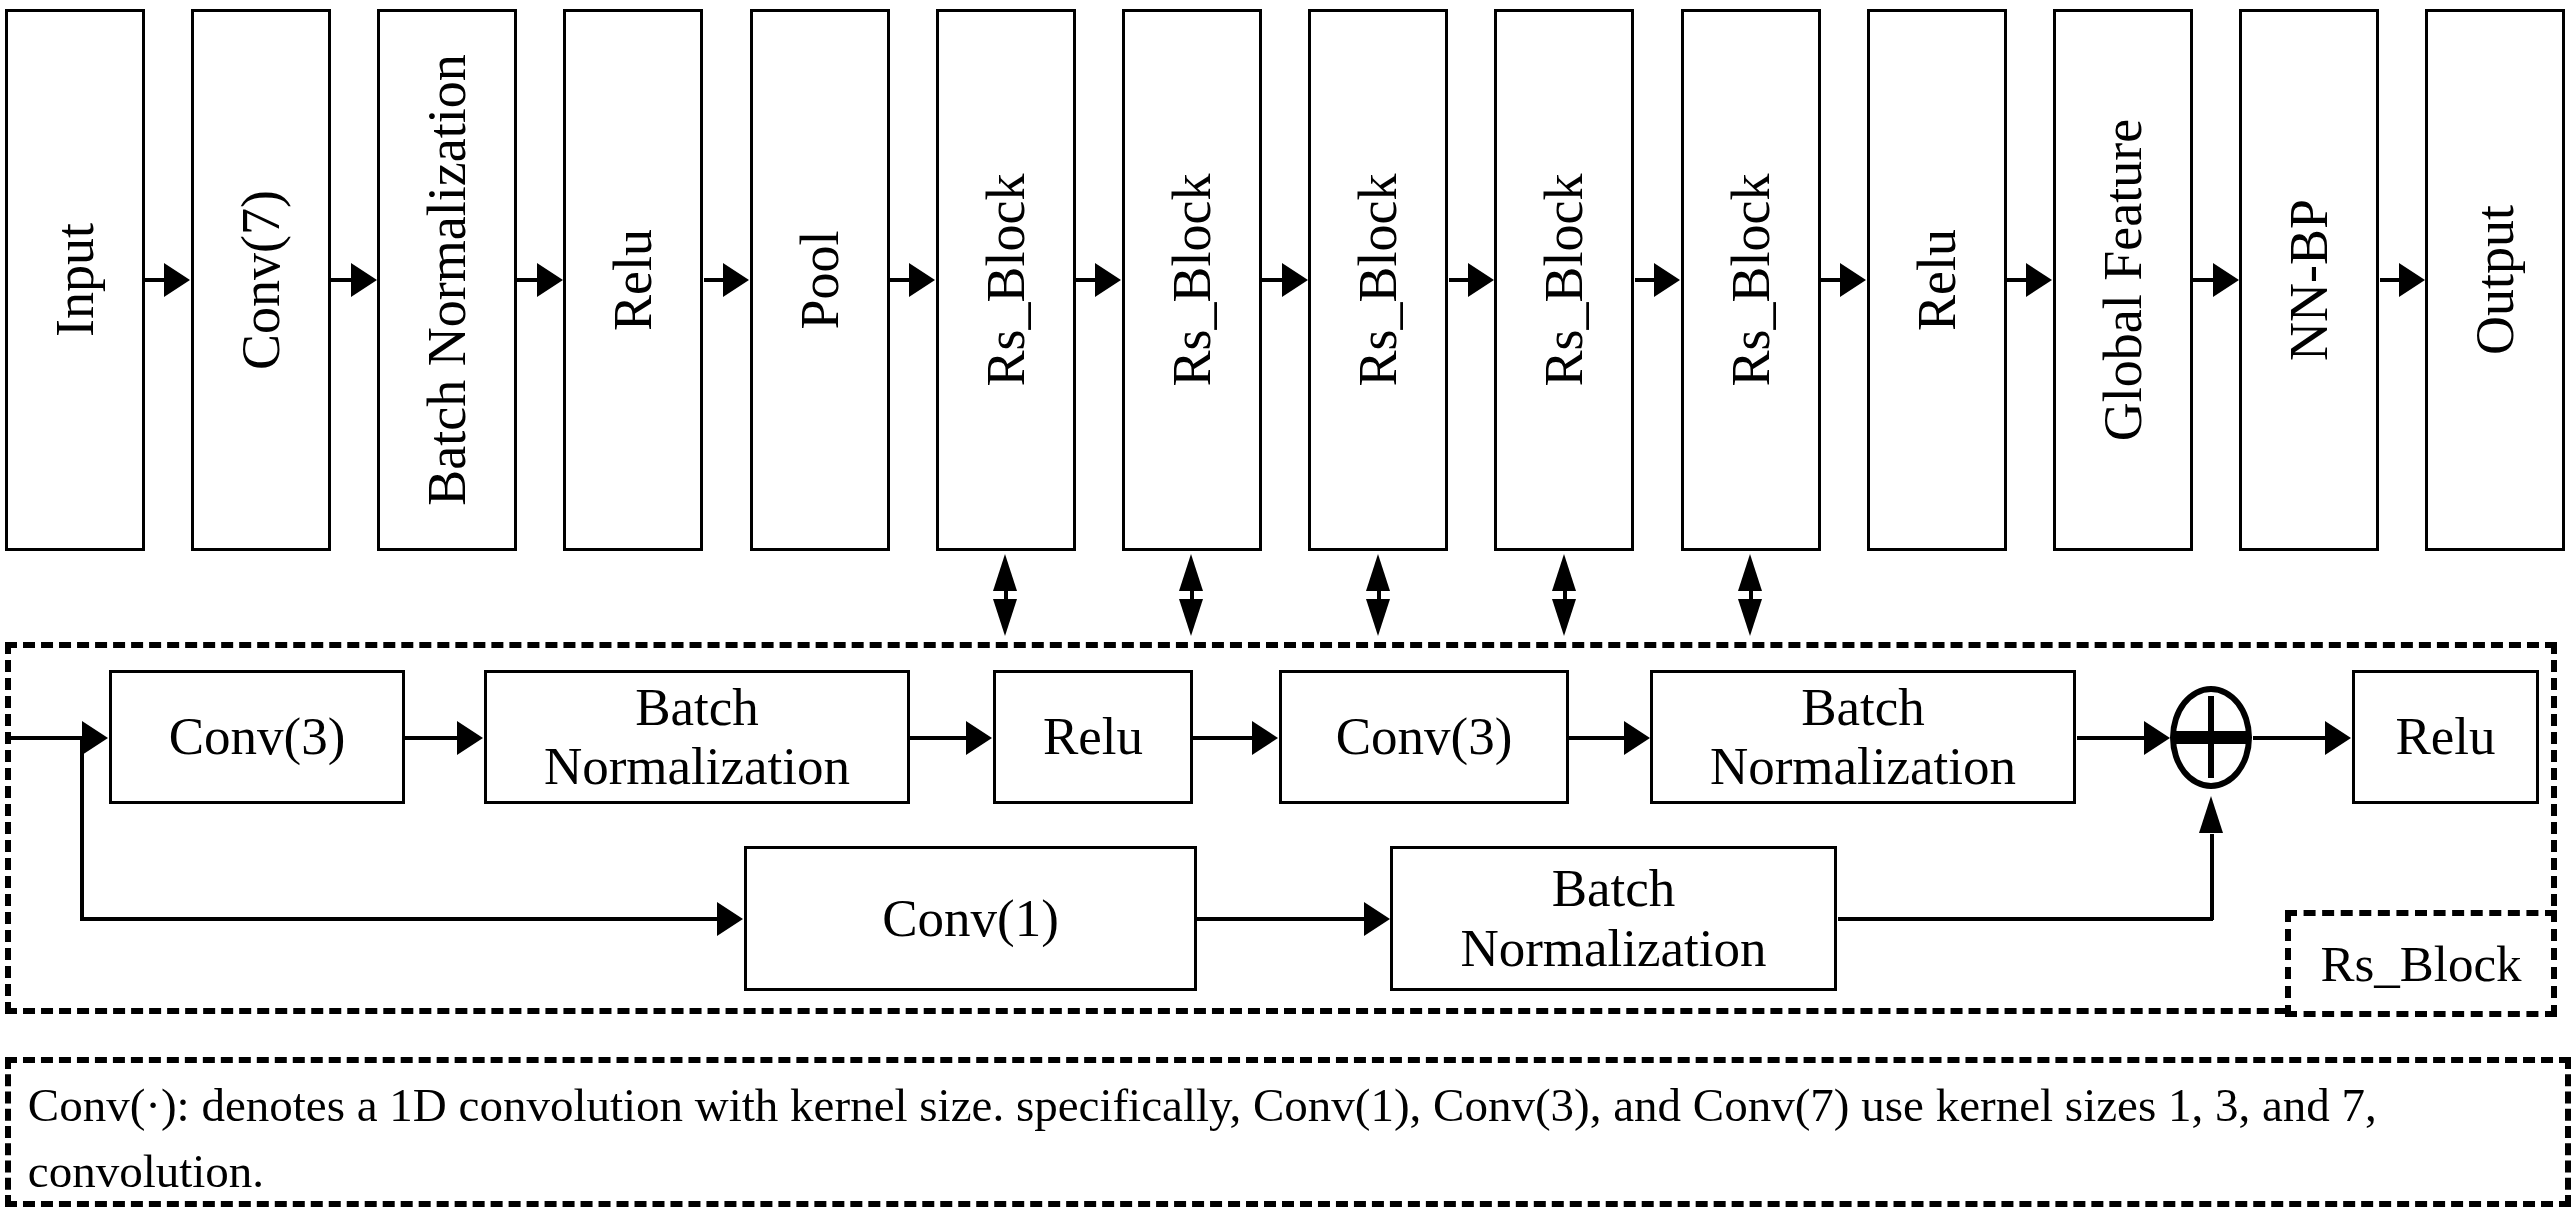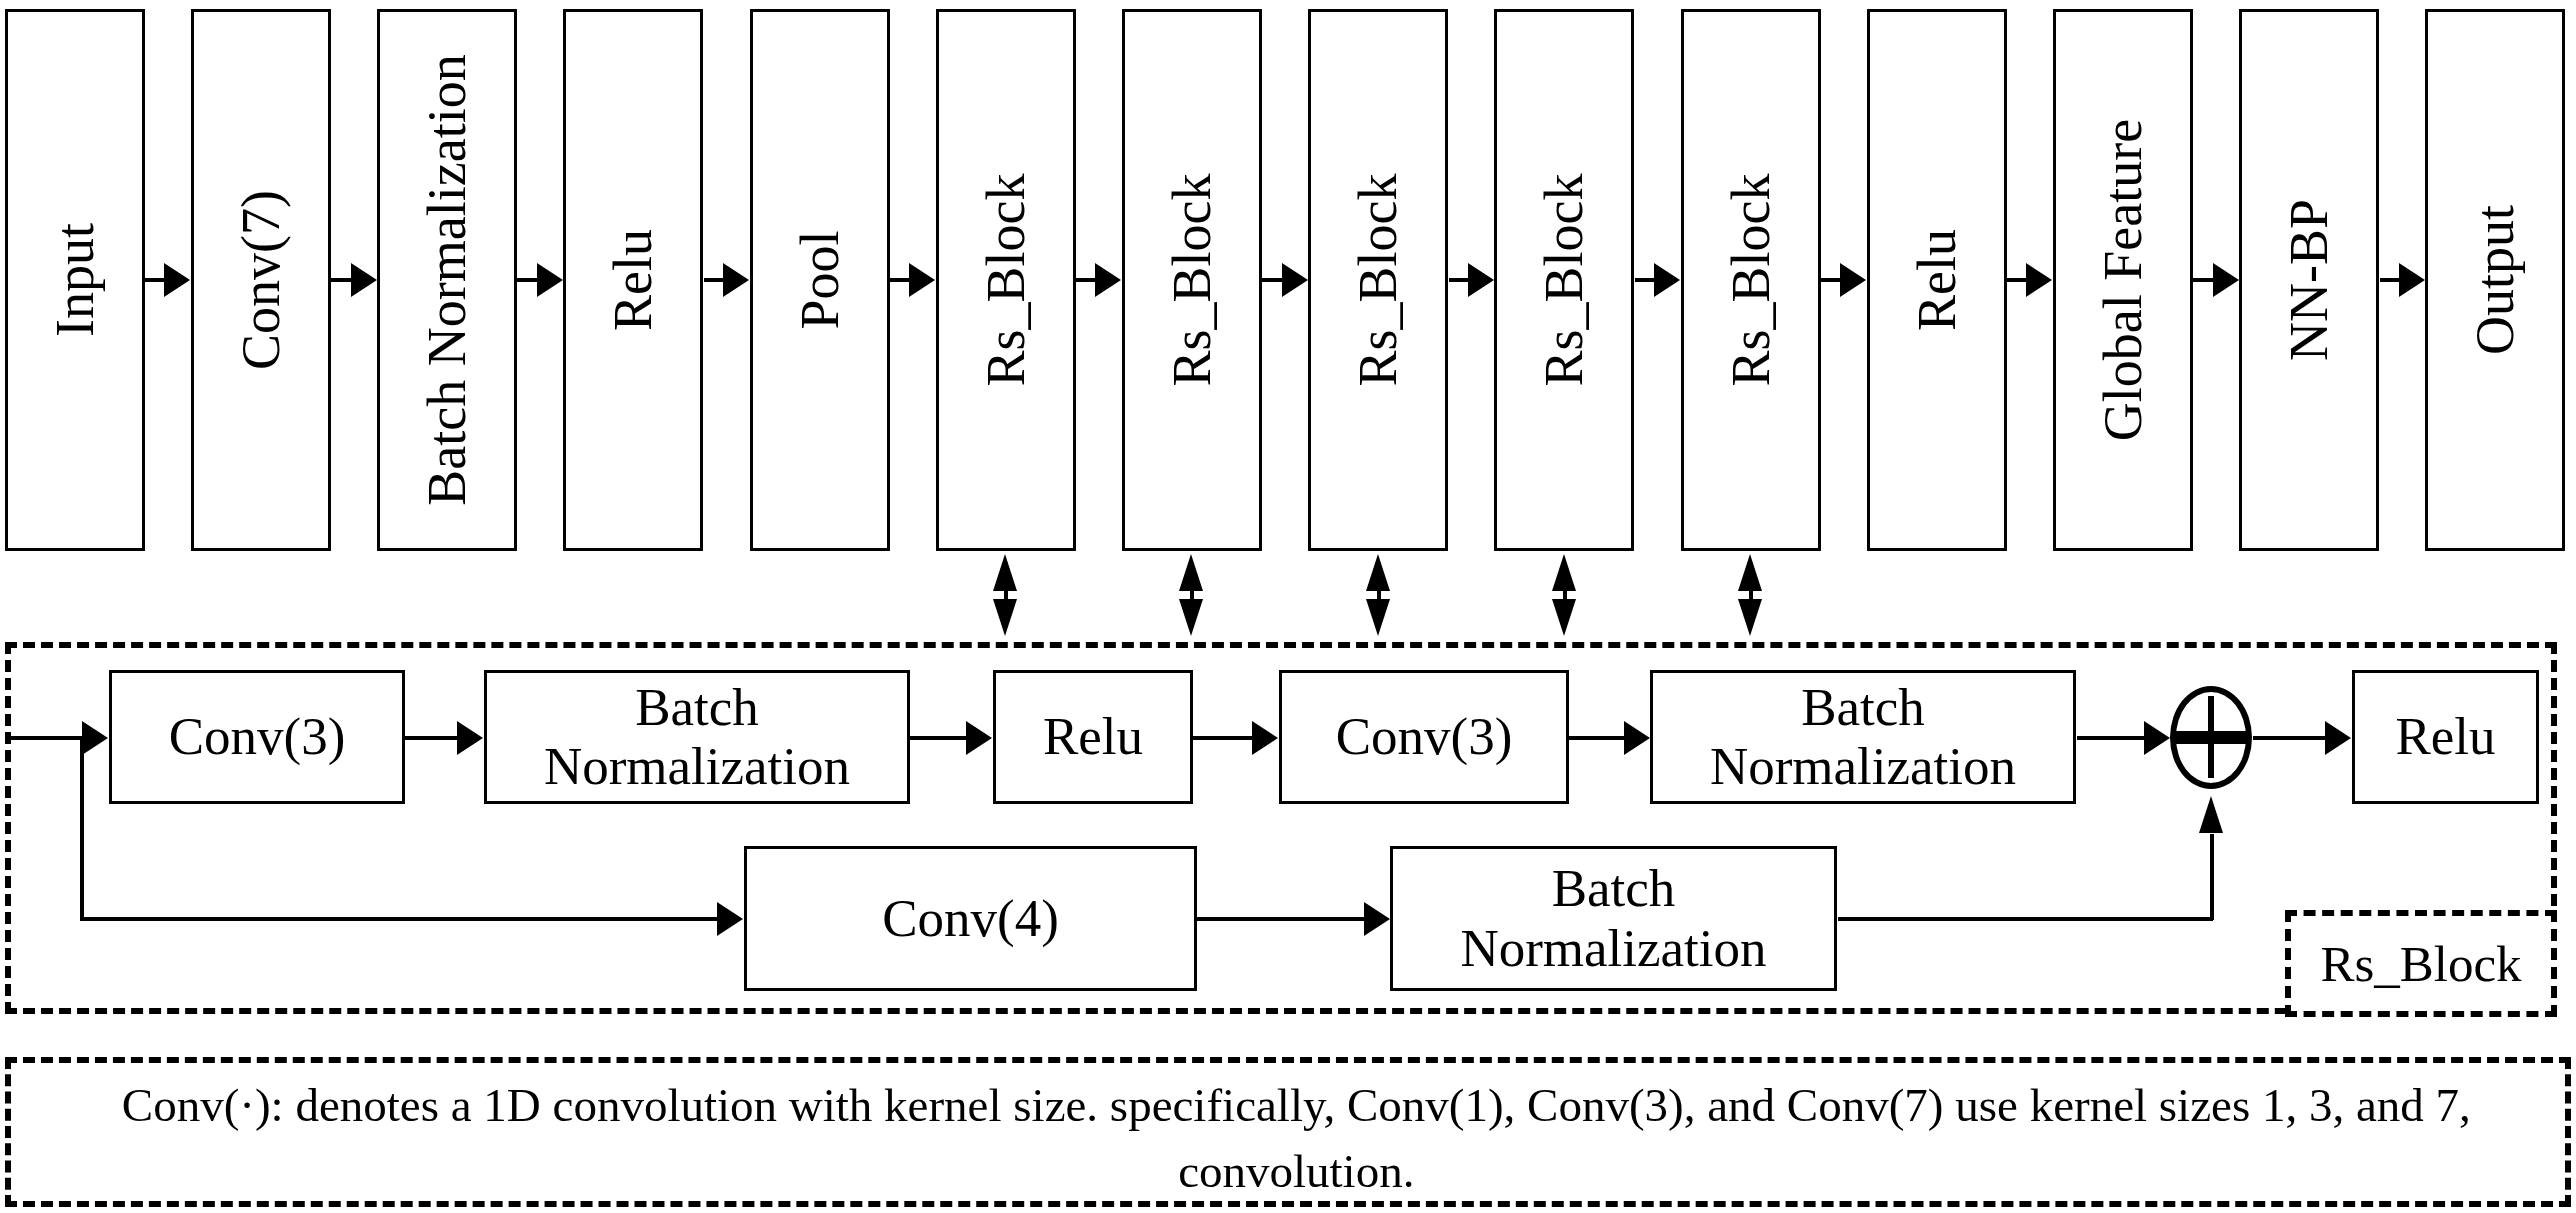--- a/index.html
+++ b/index.html
@@ -33,21 +33,21 @@
     position:absolute;border:3px solid #000;background:#fff;box-sizing:border-box;
     display:flex;flex-direction:column;align-items:center;justify-content:center;
     font-size:53px;line-height:1.12;text-align:center;
   }
   
   .sum{position:absolute;left:2170px;top:686px;width:82px;height:103px;
     border:6px solid #000;border-radius:50%;background:#fff;box-sizing:border-box;}
   .sum-h{position:absolute;left:2176px;top:731px;width:70px;height:13.3px;background:#000;}
   .sum-v{position:absolute;left:2208px;top:696px;width:6px;height:82px;background:#000;}
   
-  #caption-box{left:4.8px;top:1057px;width:2566px;height:150px;padding:8.5px 0 0 17px;text-align:center;}
+  #caption-box{left:4.8px;top:1057px;width:2566px;height:150px;padding:8.5px 0 0 17px;}
   .caption-line{font-size:47px;line-height:1.42;white-space:nowrap;}
   
   #rsblock-tag{left:2285px;top:910px;width:272px;height:107px;
     display:flex;align-items:center;justify-content:center;font-size:51px;background:#fff;}
 </style>
 </head>
 <body>
 
 <div id="canvas">
 
@@ -183,21 +183,21 @@
   <div class="head-r" style="left:2325px;top:721px;"></div>
 
   <div class="dbox" style="left:2352px;top:670px;width:187px;height:134px;">
     <span>Relu</span>
   </div>
 
   <div class="hline" style="left:80px;top:917px;width:638px;"></div>
   <div class="head-r" style="left:717px;top:902px;"></div>
 
   <div class="dbox" style="left:744px;top:846px;width:453px;height:145px;">
-    <span>Conv(4)</span>
+    <span>Conv(1)</span>
   </div>
   <div class="hline" style="left:1197px;top:917px;width:168px;"></div>
   <div class="head-r" style="left:1364px;top:902px;"></div>
 
   <div class="dbox" style="left:1390px;top:846px;width:447px;height:145px;">
     <span>Batch</span>
     <span>Normalization</span>
   </div>
 
   <div class="hline" style="left:1838px;top:917px;width:375px;"></div>

